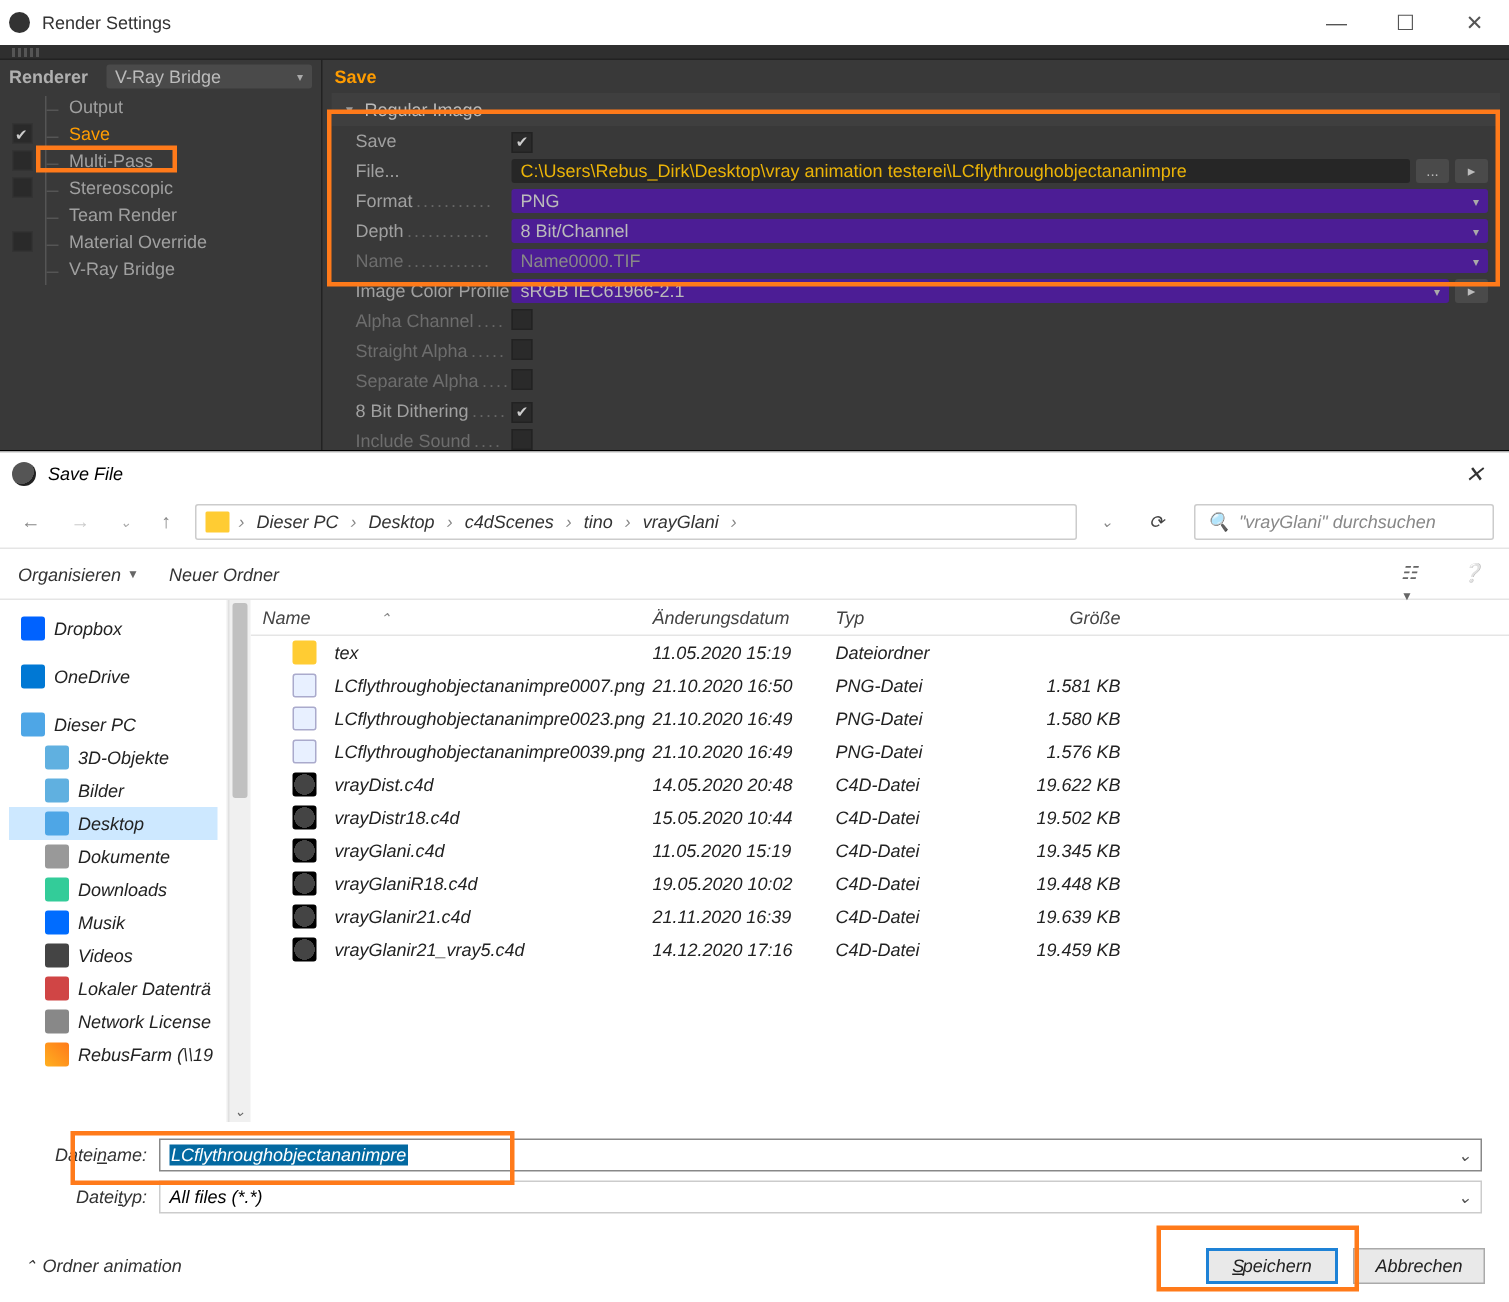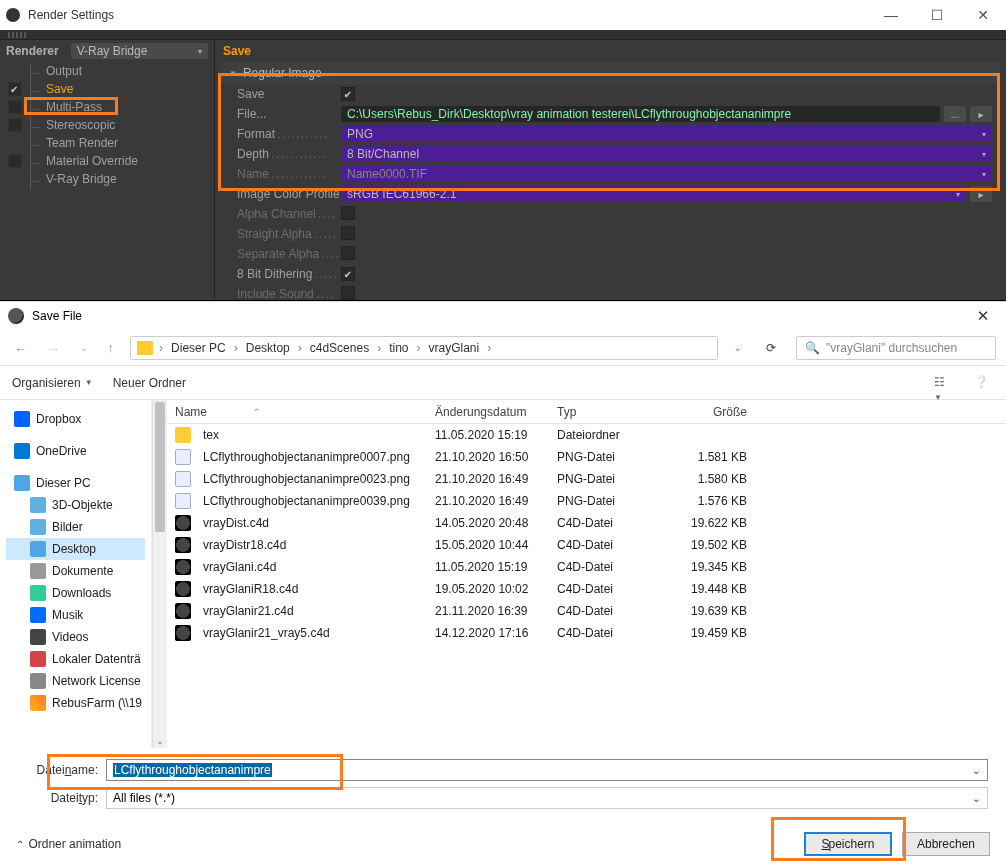--- a/index.html
+++ b/index.html
@@ -36,29 +36,29 @@
 .rs-right { flex:1; padding:0; }
 .save-header { color:#ff9c00; font-weight:bold; padding:4px 8px; }
 .panel { margin:0 6px; }
 .panel-head { background:#3f3f3f; color:#bbb; padding:4px 8px; display:flex; gap:6px; align-items:center; }
 .panel-head .arrow{ font-size:8px; color:#999;}
 .field-row { display:flex; align-items:center; height:20px; }
 .field-row .fl { width:120px; color:#a0a0a0; padding-left:16px; white-space:nowrap; }
 .field-row .faint { color:#6d6d6d; }
 .field-row .dots { color:#666; letter-spacing:-1px; padding-right:4px; }
 .field-row .ctl { flex:1; margin-right:8px; }
-.txtinput { background:#262626; color:#86efac; height:16px; padding:0 6px; display:flex; align-items:center; border-radius:2px;}
+.txtinput { background:#262626; color:#eab308; height:16px; padding:0 6px; display:flex; align-items:center; border-radius:2px;}
 .dropctl { background:#4c1d95; color:#bbb; height:16px; padding:0 6px; display:flex; align-items:center; border-radius:2px; position:relative; }
 .dropctl::after { content:"▾"; position:absolute; right:6px; color:#aaa; font-size:8px; }
 .chkbox { width:14px; height:14px; border:1px solid #222; background:#2a2a2a; display:inline-flex; align-items:center; justify-content:center; }
 .chkbox.on::after { content:"✔"; color:#ccc; font-size:10px; }
 .minibtn { width:22px; height:16px; background:#4a4a4a; border-radius:2px; color:#bbb; font-size:10px; display:flex; align-items:center; justify-content:center; }
 
 
-.sf-window { position:absolute; left:0; top:301px; width:1006px; height:568px; background:#fff; border-top:1px solid #ddd; }
+.sf-window { position:absolute; left:0; top:301px; width:1006px; height:568px; background:#fff; border-top:1px solid #ddd;font-style:italic; }
 .sf-title { height:28px; display:flex; align-items:center; padding-left:8px; gap:8px; }
 .sf-title .icon { width:16px; height:16px; background:radial-gradient(circle at 40% 40%, #555 60%, #222 61%); border-radius:50%; }
 .sf-title .winbtns { margin-left:auto; display:flex; }
 .sf-title .wbtn { width:46px; height:28px; display:flex; align-items:center; justify-content:center; color:#333; font-size:15px; }
 
 .sf-nav { height:36px; display:flex; align-items:center; gap:12px; padding:0 10px; border-bottom:1px solid #e5e5e5; }
 .sf-nav .arrbtn { color:#888; font-size:13px; padding:0 4px; }
 .sf-nav .crumbs { flex:1; border:1px solid #ccc; height:24px; display:flex; align-items:center; padding:0 6px; gap:4px; color:#333; border-radius:2px;}
 .sf-nav .crumbs .ficon { width:16px; height:14px; background:#ffcc33; border-radius:1px; position:relative; }
 .sf-nav .crumbs span { padding:0 2px; }
@@ -90,21 +90,21 @@
 .ic-net{background:#888;}
 .ic-rebus{background:linear-gradient(45deg,#ffb020,#ff7a1a);}
 
 .sf-vsb { width:15px; background:#f0f0f0; border-left:1px solid #e0e0e0; position:relative;}
 .sf-vsb .thumb { background:#c0c0c0; position:absolute; left:2px; right:2px; top:2px; height:130px; border-radius:2px;}
 .sf-vsb .darr { position:absolute; bottom:2px; left:0; right:0; text-align:center; color:#666; font-size:9px;}
 
 .sf-list { flex:1; overflow:hidden; }
 .sf-head { display:flex; border-bottom:1px solid #e5e5e5; color:#444; height:24px; align-items:center; }
 .sf-head .col { padding:0 8px; }
-.col-name { width:260px; display:flex; gap:6px; align-items:center;}
+.col-name { width:260px; display:flex; gap:6px; align-items:center;padding-left:20px;}
 .col-date { width:122px; }
 .col-type { width:116px; }
 .col-size { width:90px; text-align:right; }
 .sf-rows .row { display:flex; height:22px; align-items:center; color:#222; }
 .sf-rows .row .fico { width:16px; height:16px; margin:0 6px 0 8px; border-radius:2px; flex-shrink:0;}
 .fico-folder{background:#ffcc33;}
 .fico-png{background:#e8f0ff;border:1px solid #aac;}
 .fico-c4d{background:radial-gradient(circle,#444 60%,#000 61%);border-radius:50%;}
 
 .sf-bottom { padding:8px 18px; }

